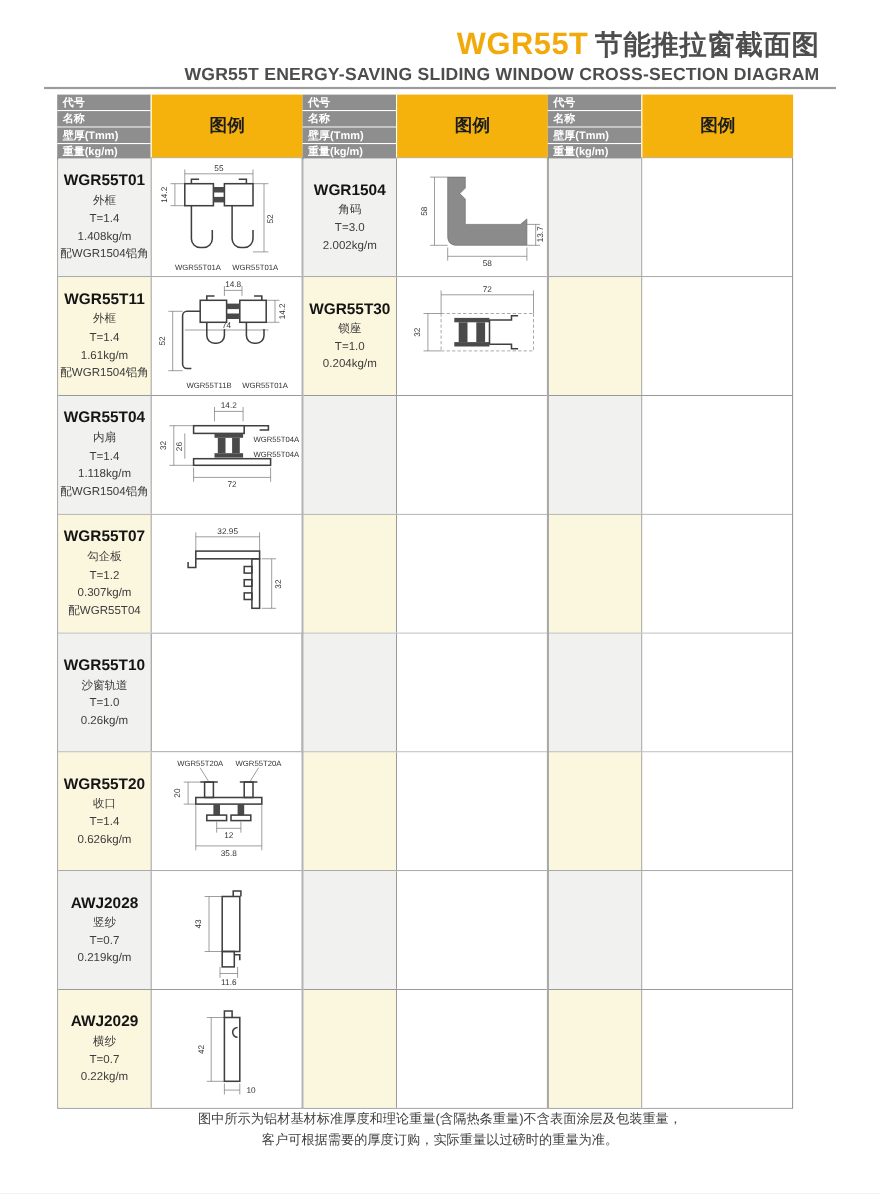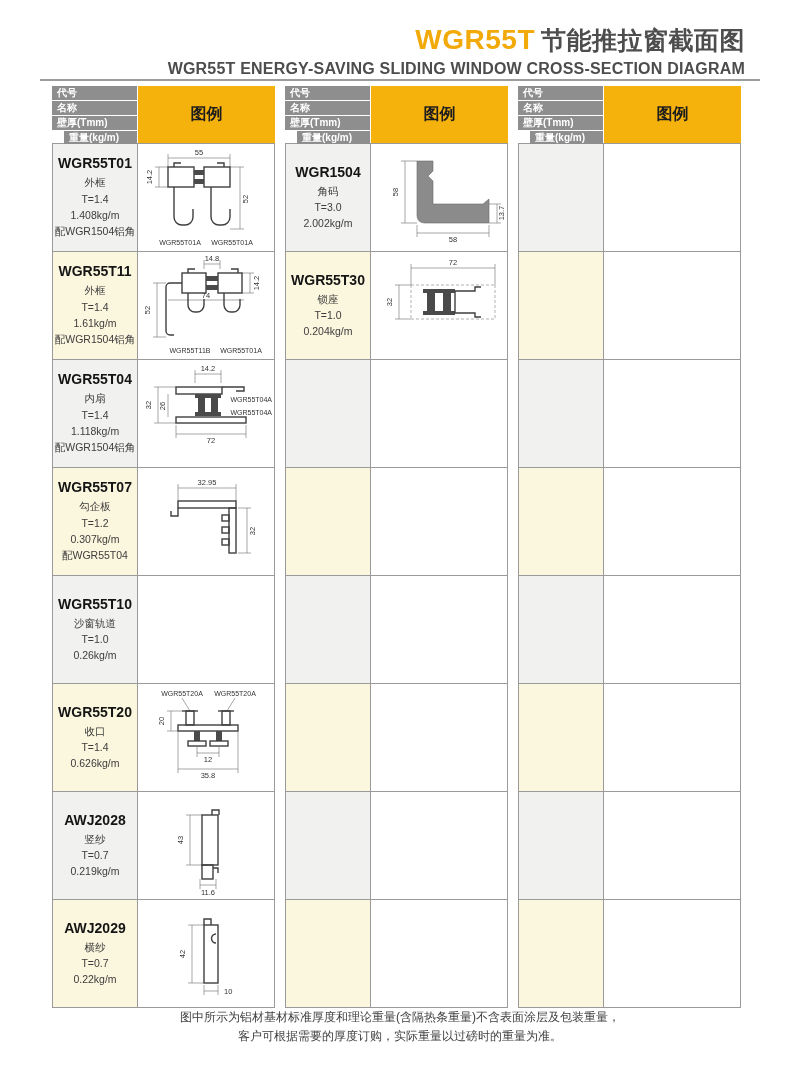--- a/index.html
+++ b/index.html
@@ -9,30 +9,30 @@
     overflow:hidden;
   }
   
   .masthead { position:absolute; top:24px; right:55px; text-align:right; }
   .title-line { font-weight:bold; color:#4d4d4d; font-size:25px; letter-spacing:0.5px; }
   .title-code { color:#F2A90A; font-size:28px; margin-right:6px; }
   .subtitle { font-weight:bold; color:#4d4d4d; font-size:16px; margin-top:3px; letter-spacing:0.2px; }
   .head-rule { position:absolute; top:79px; left:40px; width:720px; height:2px; background:#9c9c9c; }
 
   
-  .catalog { position:absolute; left:52px; top:86px; display:flex; gap:10px; }
+  .catalog { position:absolute; left:52px; top:86px; display:flex; }
   .group { width:223px; }
   .ghead { display:flex; height:57px; }
   .hlabels { width:85px; display:flex; flex-direction:column; }
   .hcell {
     flex:1; background:#8E8E8E; color:#ffffff; font-size:10px; font-weight:bold;
     display:flex; align-items:center; padding-left:5px; box-sizing:border-box;
     border-bottom:1px solid #ffffff;
   }
-  .hcell:last-child { border-bottom:none;margin-left:12px; }
+  .hcell:last-child { border-bottom:none; }
   .hdiag {
     width:138px; background:#F5B20C; color:#1d1d1d; font-size:16px; font-weight:bold;
     display:flex; align-items:center; justify-content:center;
     border-left:1px solid #ffffff; box-sizing:border-box;
   }
   .gbody { border:1px solid #9a9a9a; }
   .row { display:flex; height:107px; }
   .row + .row { border-top:1px solid #9a9a9a; }
   .cell-label {
     width:85px; background:#F1F1EF; border-right:1px solid #9a9a9a; box-sizing:border-box;

